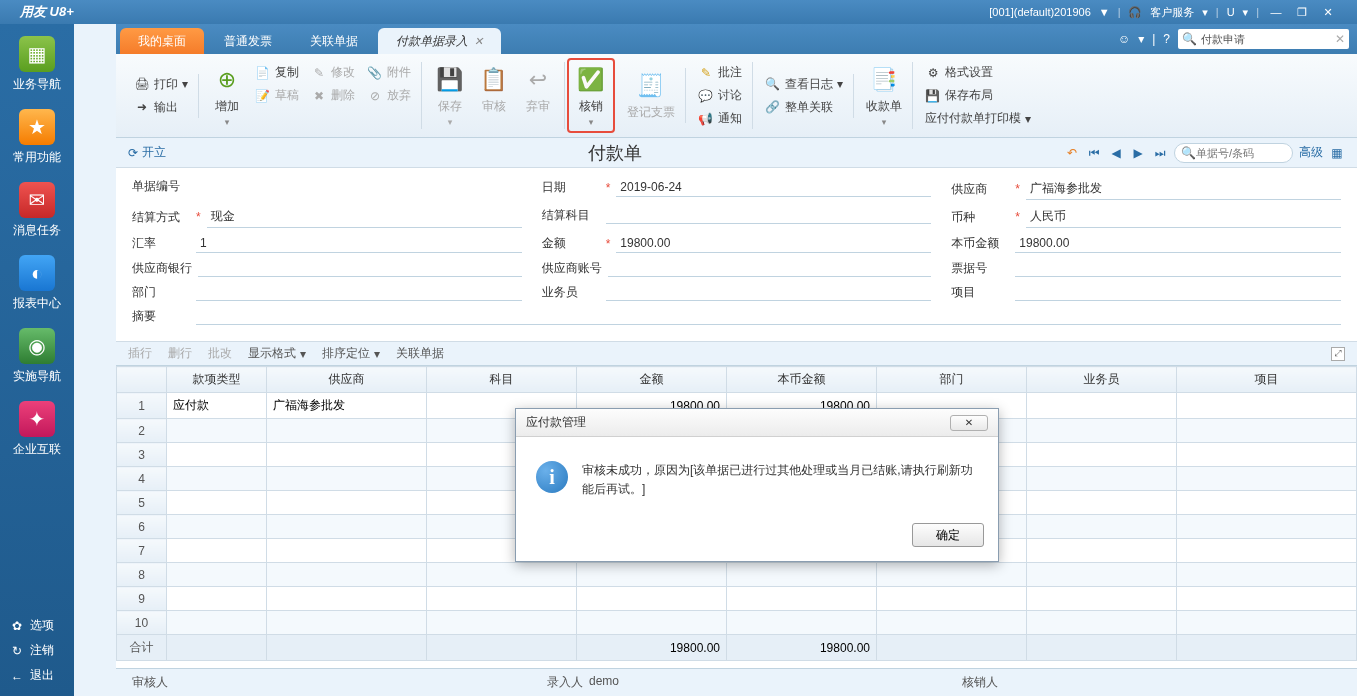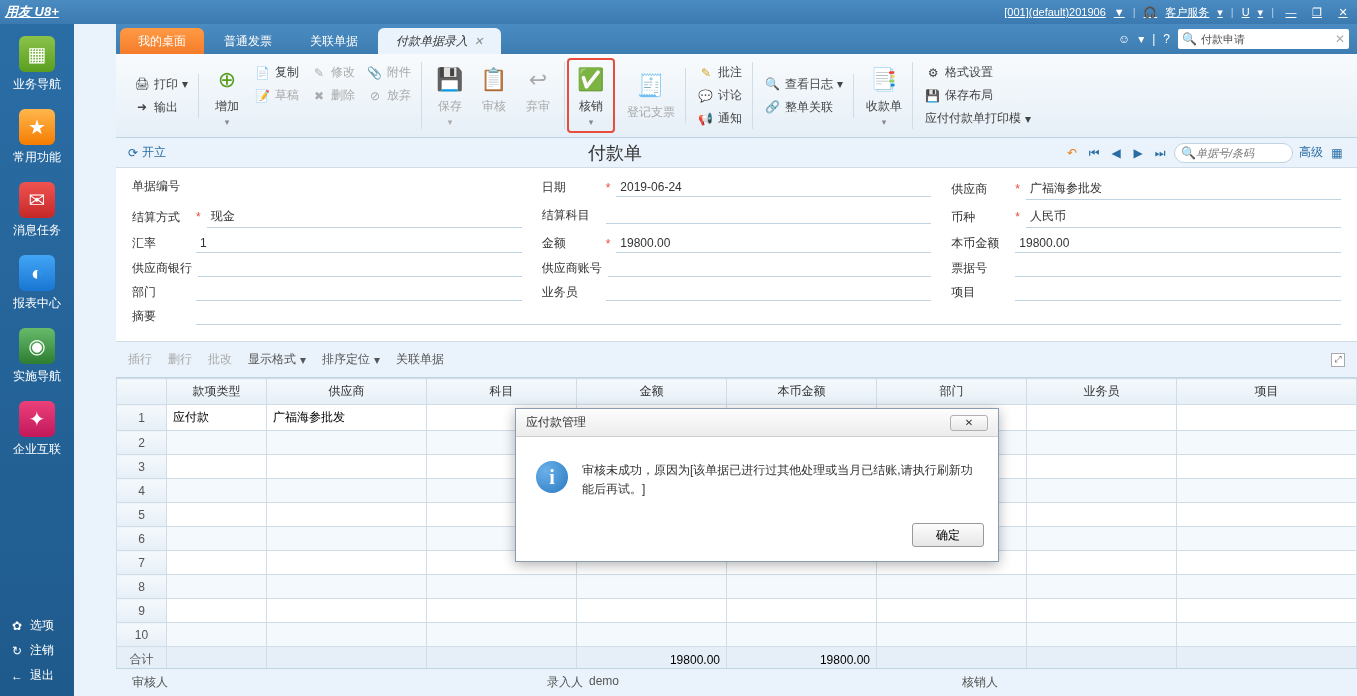--- a/index.html
+++ b/index.html
@@ -1,18 +1,18 @@
 <!DOCTYPE html>
 <html><head>
 <meta charset="utf-8">
 <style>
 * { box-sizing: border-box; margin: 0; padding: 0; }
 body { font-family: "Microsoft YaHei", Arial, sans-serif; font-size: 12px; background: #0a3d62; width: 1357px; height: 696px; overflow: hidden; position: relative; }
 
-.titlebar { height: 24px; background: linear-gradient(to bottom, #4a8bc2 0%, #3a7ab0 100%); display: flex; align-items: center; color: #fff; padding: 0 5px; text-decoration: underline; }
+.titlebar { height: 24px; background: linear-gradient(to bottom, #4a8bc2 0%, #3a7ab0 100%); display: flex; align-items: center; color: #fff; padding: 0 20px; }
 .titlebar-left { font-weight: bold; font-size: 13px; font-style: italic; flex: 0 0 auto; }
 .titlebar-right { margin-left: auto; display: flex; align-items: center; gap: 8px; font-size: 11px; }
 .titlebar-right .sep { opacity: 0.6; }
 .win-btn { width: 18px; height: 18px; display: inline-flex; align-items: center; justify-content: center; cursor: pointer; }
 
 .main-wrap { display: flex; height: calc(100% - 24px); }
 
 .sidebar { width: 74px; background: linear-gradient(to bottom, #2a6da5 0%, #1f5a8c 100%); display: flex; flex-direction: column; padding-top: 4px; }
 .side-item { display: flex; flex-direction: column; align-items: center; padding: 8px 4px; color: #fff; cursor: pointer; gap: 4px; }
 .side-icon { width: 36px; height: 36px; border-radius: 6px; display: flex; align-items: center; justify-content: center; font-size: 20px; }
@@ -48,32 +48,32 @@
 .tb-small-icon { width: 16px; height: 16px; display: inline-flex; align-items: center; justify-content: center; }
 .tb-row { display: flex; gap: 4px; }
 .highlighted { border: 2px solid #e74c3c; border-radius: 4px; padding: 2px; }
 
 .doc-header { height: 30px; background: #eaf3fb; border-bottom: 1px solid #d0dce6; display: flex; align-items: center; padding: 0 12px; gap: 8px; }
 .doc-header-left { display: flex; align-items: center; gap: 4px; color: #2a6da5; cursor: pointer; }
 .doc-title { flex: 1; text-align: center; font-size: 18px; color: #333; font-weight: normal; }
 .doc-header-right { display: flex; align-items: center; gap: 6px; }
 .nav-btn { width: 16px; height: 16px; cursor: pointer; color: #2a6da5; display: inline-flex; align-items: center; justify-content: center; }
 .doc-search { display: flex; align-items: center; border: 1px solid #c0d3e0; border-radius: 10px; padding: 0 6px; height: 20px; background: #fff; }
-.doc-search input { border: none; outline: none; font-size: 11px; width: 90px; color: #888; font-style: italic; }
+.doc-search input { border: none; outline: none; font-size: 11px; width: 90px; color: #888; }
 .adv-link { color: #2a6da5; cursor: pointer; }
 
 .form-area { background: #fff; padding: 10px 16px; border-bottom: 1px solid #d0dce6; }
 .form-row { display: flex; gap: 20px; margin-bottom: 6px; }
 .form-field { display: flex; align-items: center; gap: 6px; flex: 1; }
 .form-label { min-width: 58px; text-align: left; color: #333; }
 .form-value { flex: 1; border-bottom: 1px solid #c0d3e0; padding: 2px 4px; color: #333; min-height: 18px; }
 .req { color: #e74c3c; }
 .form-col { flex: 1; }
 
-.grid-toolbar { height: 36px; background: #eaf3fb; border-bottom: 1px solid #c0d3e0; display: flex; align-items: center; padding: 0 12px; gap: 16px; color: #555; }
+.grid-toolbar { height: 24px; background: #eaf3fb; border-bottom: 1px solid #c0d3e0; display: flex; align-items: center; padding: 0 12px; gap: 16px; color: #555; }
 .grid-tb-item { cursor: pointer; display: flex; align-items: center; gap: 4px; }
 
 .grid-wrap { flex: 1; overflow: auto; background: #fff; position: relative; }
 .grid { width: 100%; border-collapse: collapse; table-layout: fixed; }
 .grid th, .grid td { border: 1px solid #d0dce6; padding: 4px 6px; font-size: 12px; height: 24px; text-align: center; }
 .grid th { background: linear-gradient(to bottom, #f5f9fc, #e6eff7); color: #333; font-weight: normal; }
 .grid td { background: #fff; }
 .grid tr:nth-child(even) td { background: #f4f9fd; }
 .grid td.num { text-align: right; }
 .grid td.left { text-align: left; }

